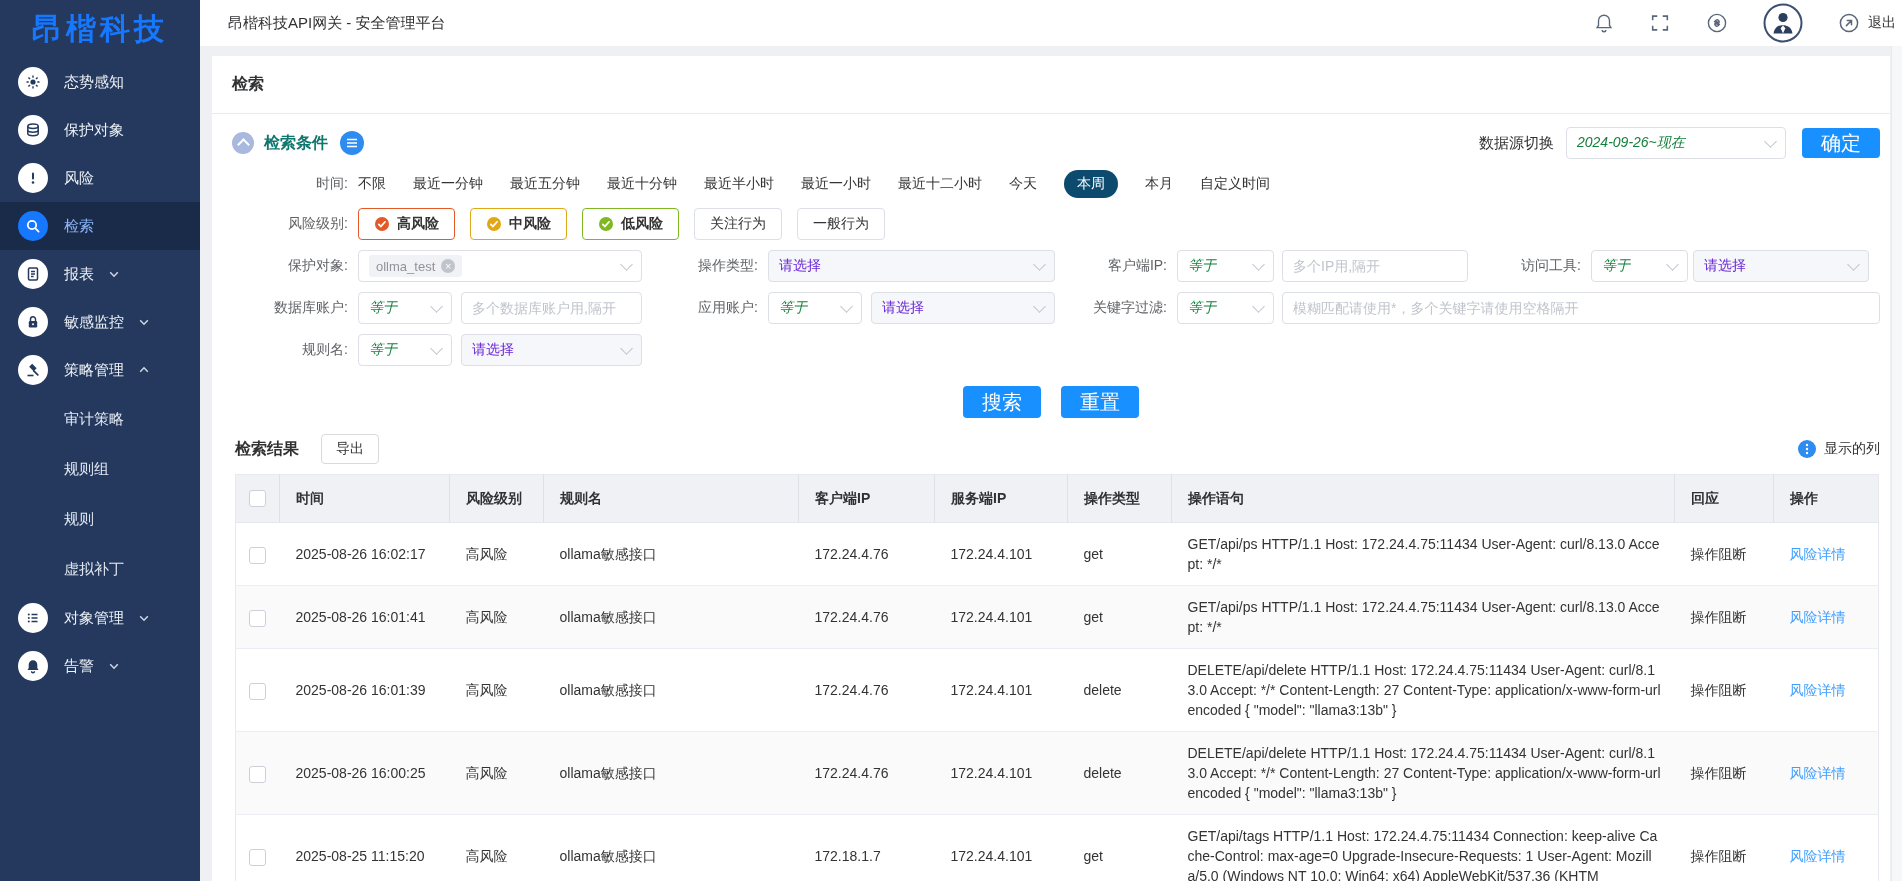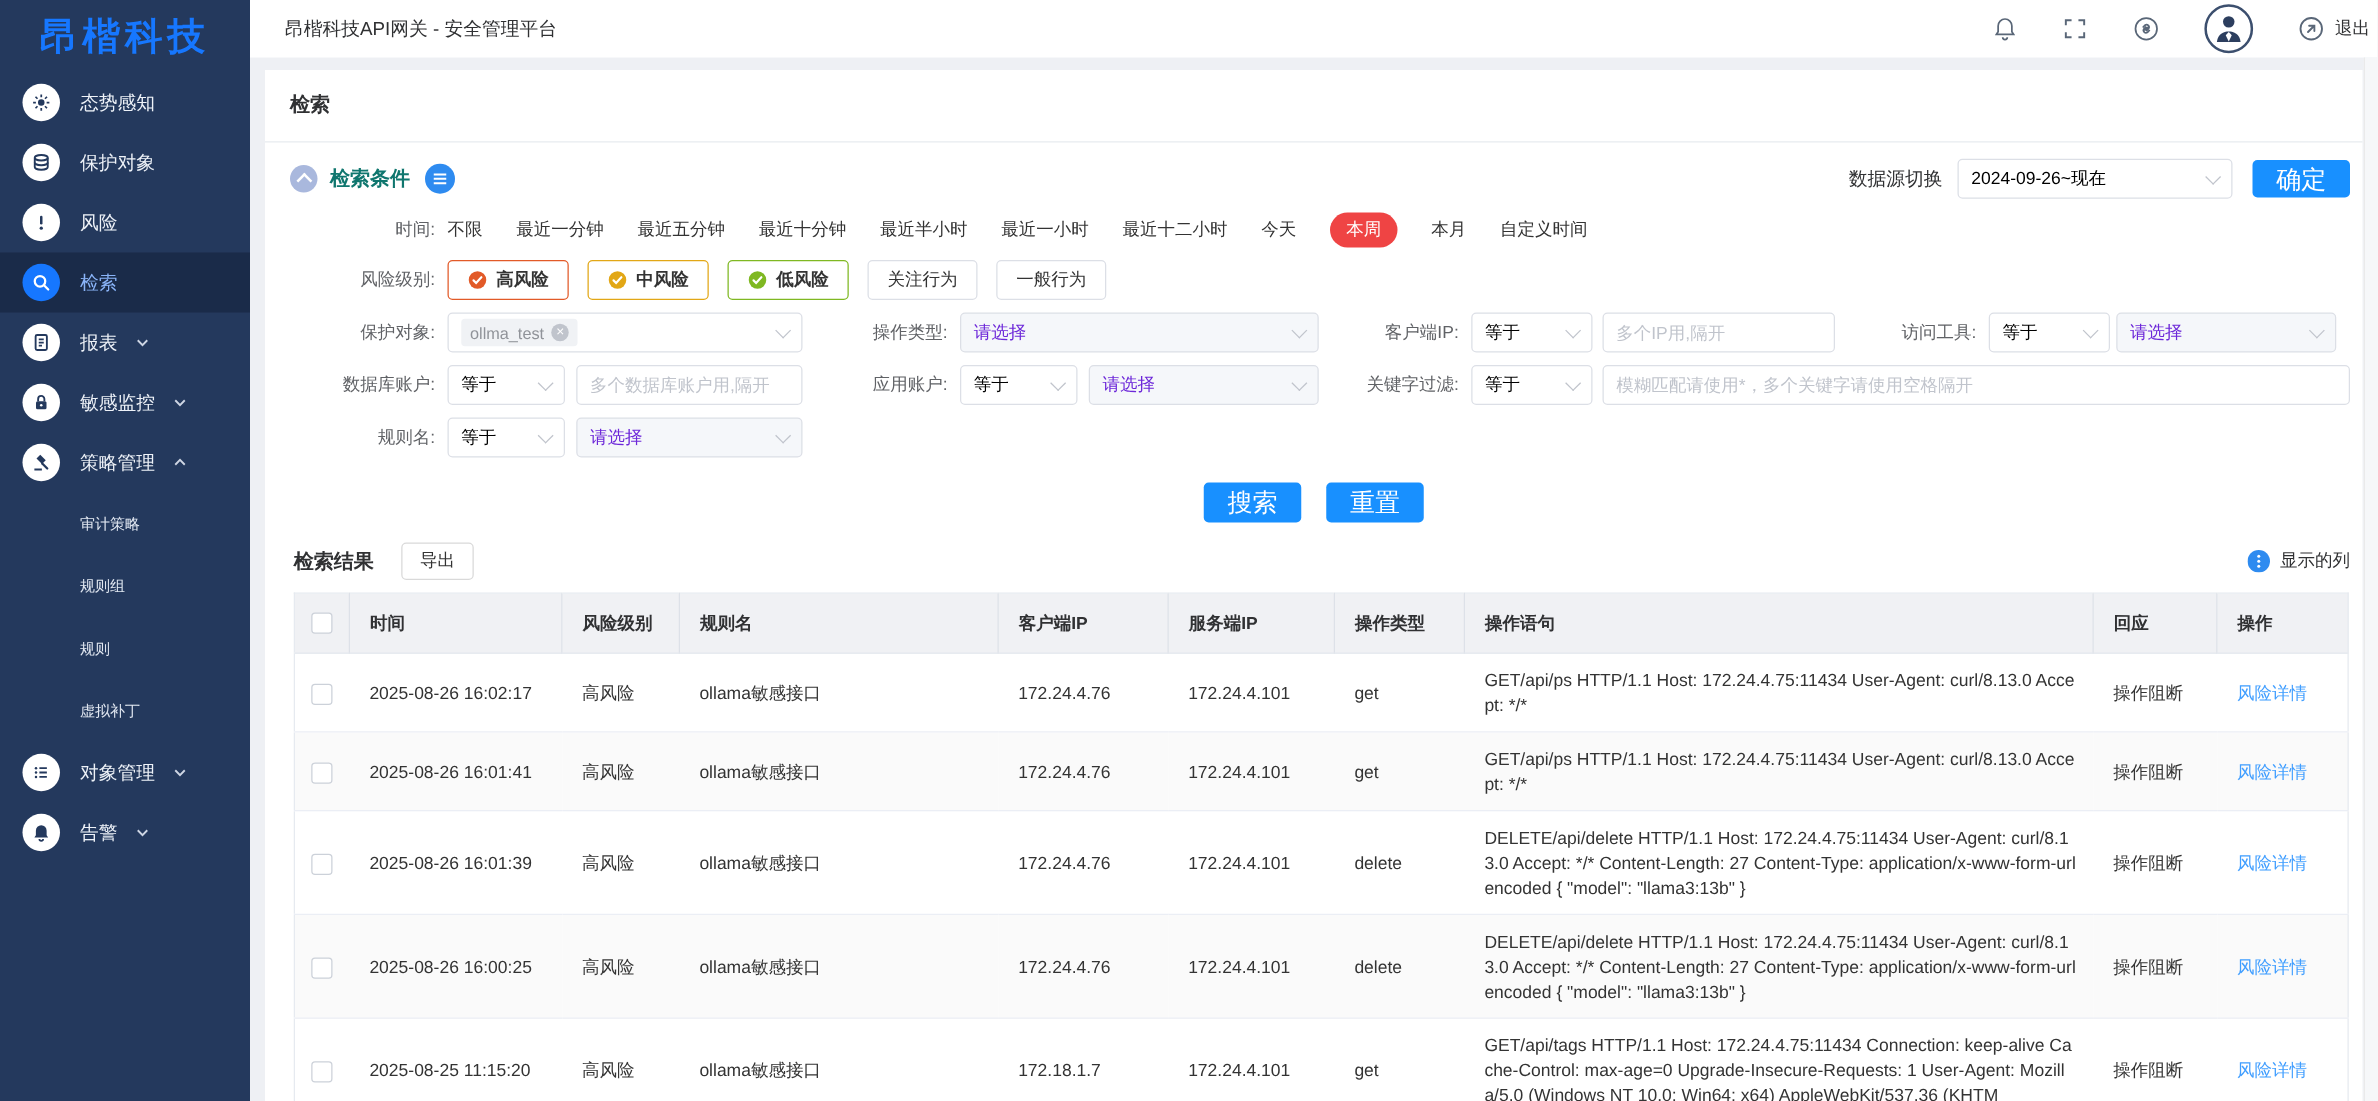--- a/index.html
+++ b/index.html
@@ -10,21 +10,21 @@
   .sidebar{position:absolute;left:0;top:0;width:200px;height:881px;background:#24395d;z-index:5;}
   .logo{height:58px;display:flex;align-items:center;justify-content:center;
         color:#1677ff;font-size:30px;font-weight:bold;letter-spacing:4px;}
   .mi{height:48px;display:flex;align-items:center;padding-left:18px;cursor:pointer;color:#eef2f8;font-size:15px;}
   .mi.sel{background:#1a2b49;}
   .mi.sel .mil{color:#8ab4f8;}
   .mic{width:30px;height:30px;border-radius:50%;background:#fff;color:#24395d;
        display:flex;align-items:center;justify-content:center;margin-right:16px;flex:0 0 30px;}
   .mi.sel .mic{background:#1677ff;color:#fff;}
   .chev{margin-left:14px;display:flex;color:#cfd6e4;}
-  .smi{height:50px;display:flex;align-items:center;padding-left:64px;color:#e2e8f2;font-size:12px;cursor:pointer;}
+  .smi{height:50px;display:flex;align-items:center;padding-left:64px;color:#e2e8f2;font-size:15px;cursor:pointer;}
 
   
   .topbar{position:absolute;left:200px;top:0;right:0;height:46px;background:#fff;
           display:flex;align-items:center;padding:0 6px 0 28px;box-sizing:border-box;}
   .tb-title{font-size:15px;color:#303133;}
   .tb-actions{margin-left:auto;display:flex;align-items:center;gap:34px;}
   .tb-ic{display:flex;align-items:center;cursor:pointer;}
   .tb-logout{display:flex;align-items:center;gap:7px;font-size:14px;color:#303133;cursor:pointer;}
 
   
@@ -37,38 +37,38 @@
   .collapse-circle{width:22px;height:22px;border-radius:50%;background:#a9b8dd;display:flex;align-items:center;justify-content:center;cursor:pointer;}
   .collapse-circle .up{width:7px;height:7px;border-left:2px solid #fff;border-top:2px solid #fff;transform:rotate(45deg);margin-top:3px;}
   .f-title{margin:0 12px 0 10px;font-size:16px;font-weight:bold;color:#0f766e;}
   .burger-circle{width:24px;height:24px;border-radius:50%;background:#2e8bf0;display:flex;align-items:center;justify-content:center;cursor:pointer;}
   .ds-group{margin-left:auto;display:flex;align-items:center;}
   .ds-label{font-size:15px;color:#303133;margin-right:12px;}
 
   .select{height:32px;border:1px solid #dcdfe6;border-radius:4px;background:#fff;
           display:flex;align-items:center;padding:0 10px;box-sizing:border-box;font-size:14px;cursor:pointer;}
   .select.dim{background:#f5f7fa;}
-  .select .val{color:#000000;}
+  .select .val{color:#15803d;font-style:italic;}
   .select .ph{color:#6d28d9;}
   .chevron{width:8px;height:8px;border-right:1.5px solid #c0c4cc;border-bottom:1.5px solid #c0c4cc;
            transform:rotate(45deg);margin-left:auto;margin-top:-4px;flex:0 0 8px;}
   .inp{height:32px;border:1px solid #dcdfe6;border-radius:4px;padding:0 10px;font-size:14px;color:#606266;box-sizing:border-box;background:#fff;}
   .inp::placeholder{color:#c0c4cc;}
   .tag{background:#f0f2f5;border-radius:3px;height:22px;display:inline-flex;align-items:center;gap:6px;
        padding:0 7px;color:#909399;font-size:13px;}
   .tag-x{width:14px;height:14px;border-radius:50%;background:#c0c4cc;color:#fff;font-size:11px;line-height:14px;
          text-align:center;cursor:pointer;}
 
   .time-row{display:flex;align-items:center;margin-top:12px;}
   .lbl{width:146px;text-align:right;padding-right:10px;color:#606266;font-size:14px;box-sizing:border-box;flex:0 0 146px;}
   .l2{width:126px;flex:0 0 126px;}
   .l3{width:122px;flex:0 0 122px;}
   .l4{width:123px;flex:0 0 123px;}
   .time-opt{font-size:14px;color:#333;margin-right:27px;cursor:pointer;padding:5px 0;}
-  .time-opt.on{background:#ef4444;color:#fff;border-radius:15px;padding:5px 13px;text-align:right;}
+  .time-opt.on{background:#0c4a6e;color:#fff;border-radius:15px;padding:5px 13px;text-align:right;}
 
   .risk-row{display:flex;align-items:center;margin-top:10px;}
   .risk-btn{height:30px;border:1px solid #dcdfe6;border-radius:4px;background:#fff;display:inline-flex;
             align-items:center;gap:7px;padding:0 15px;margin-right:15px;font-size:14px;color:#333;cursor:pointer;}
   .risk-btn.colored{font-weight:bold;}
   .risk-badge{display:flex;}
 
   .frow{display:flex;align-items:center;margin-top:10px;}
   .w284{width:284px;flex:0 0 284px;} .w287{width:287px;flex:0 0 287px;}
   .w97{width:97px;flex:0 0 97px;} .w94{width:94px;flex:0 0 94px;}

